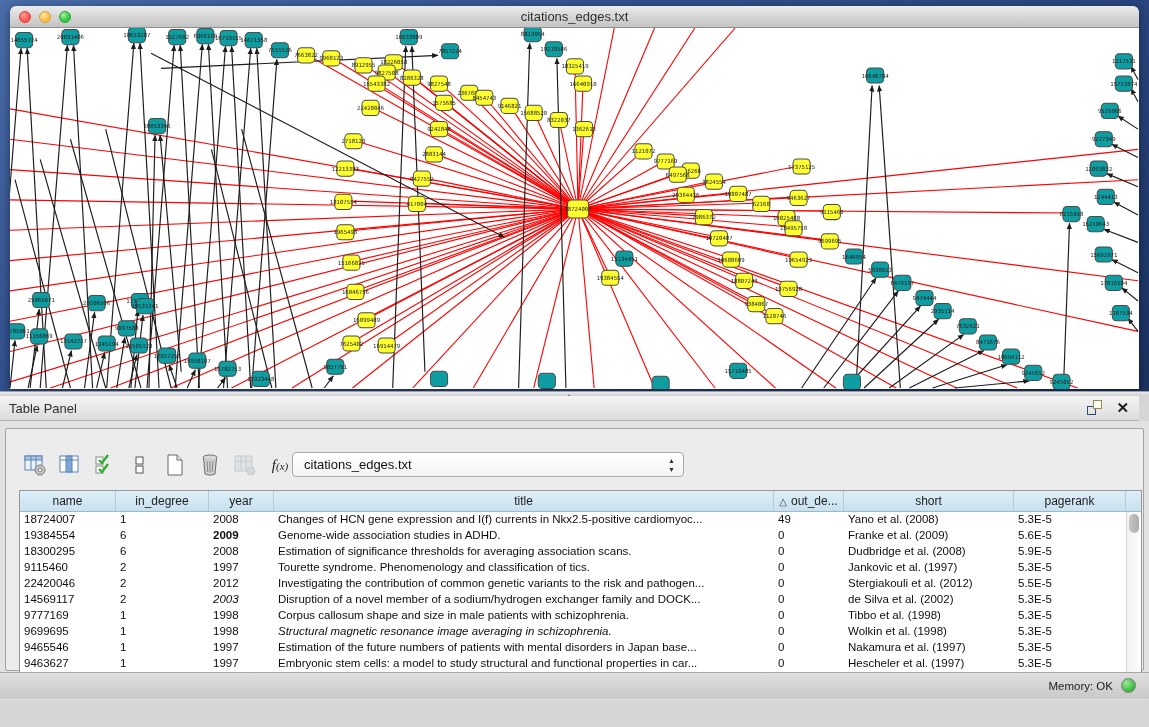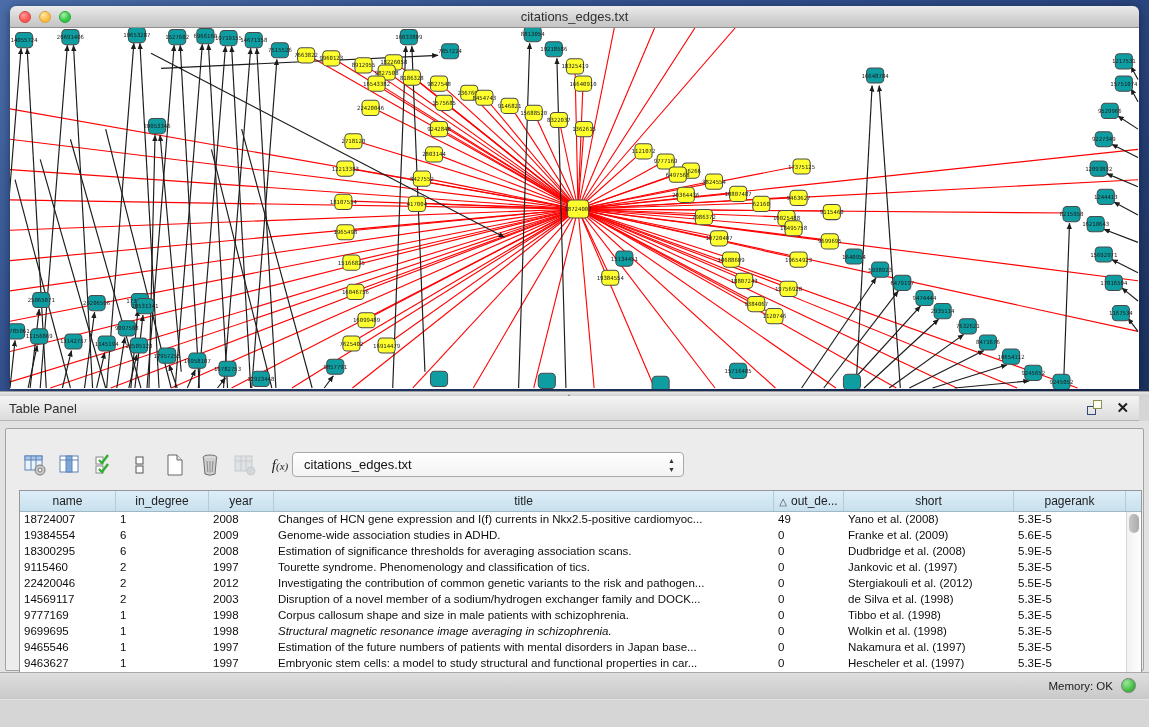--- a/index.html
+++ b/index.html
@@ -835,21 +835,21 @@
               <div class="td" style="width: 93px;">1</div>
               <div class="td" style="width: 65px;">2008</div>
               <div class="td" style="width: 500px;">Changes of HCN gene expression and I(f) currents in Nkx2.5-positive cardiomyoc...</div>
               <div class="td" style="width: 70px;">49</div>
               <div class="td" style="width: 170px;">Yano et al. (2008)</div>
               <div class="td" style="width: 112px;">5.3E-5</div>
             </div>
             <div class="tr">
               <div class="td" style="width: 96px;">19384554</div>
               <div class="td" style="width: 93px;">6</div>
-              <div class="td" style="width: 65px;">2009</div>
+              <div class="td" style="width: 65px; font-weight: bold;">2009</div>
               <div class="td" style="width: 500px;">Genome-wide association studies in ADHD.</div>
               <div class="td" style="width: 70px;">0</div>
               <div class="td" style="width: 170px;">Franke et al. (2009)</div>
               <div class="td" style="width: 112px;">5.6E-5</div>
             </div>
             <div class="tr">
               <div class="td" style="width: 96px;">18300295</div>
               <div class="td" style="width: 93px;">6</div>
               <div class="td" style="width: 65px;">2008</div>
               <div class="td" style="width: 500px;">Estimation of significance thresholds for averaging association scans.</div>
@@ -871,24 +871,24 @@
               <div class="td" style="width: 93px;">2</div>
               <div class="td" style="width: 65px;">2012</div>
               <div class="td" style="width: 500px;">Investigating the contribution of common genetic variants to the risk and pathogen...</div>
               <div class="td" style="width: 70px;">0</div>
               <div class="td" style="width: 170px;">Stergiakouli et al. (2012)</div>
               <div class="td" style="width: 112px;">5.5E-5</div>
             </div>
             <div class="tr">
               <div class="td" style="width: 96px;">14569117</div>
               <div class="td" style="width: 93px;">2</div>
-              <div class="td" style="width: 65px;">2003</div>
+              <div class="td" style="width: 65px; font-style: italic;">2003</div>
               <div class="td" style="width: 500px;">Disruption of a novel member of a sodium/hydrogen exchanger family and DOCK...</div>
               <div class="td" style="width: 70px;">0</div>
-              <div class="td" style="width: 170px;">de Silva et al. (1998)</div>
+              <div class="td" style="width: 170px;">de Silva et al. (2002)</div>
               <div class="td" style="width: 112px;">5.3E-5</div>
             </div>
             <div class="tr">
               <div class="td" style="width: 96px;">9777169</div>
               <div class="td" style="width: 93px;">1</div>
               <div class="td" style="width: 65px;">1998</div>
               <div class="td" style="width: 500px;">Corpus callosum shape and size in male patients with schizophrenia.</div>
               <div class="td" style="width: 70px;">0</div>
               <div class="td" style="width: 170px;">Tibbo et al. (1998)</div>
               <div class="td" style="width: 112px;">5.3E-5</div>

